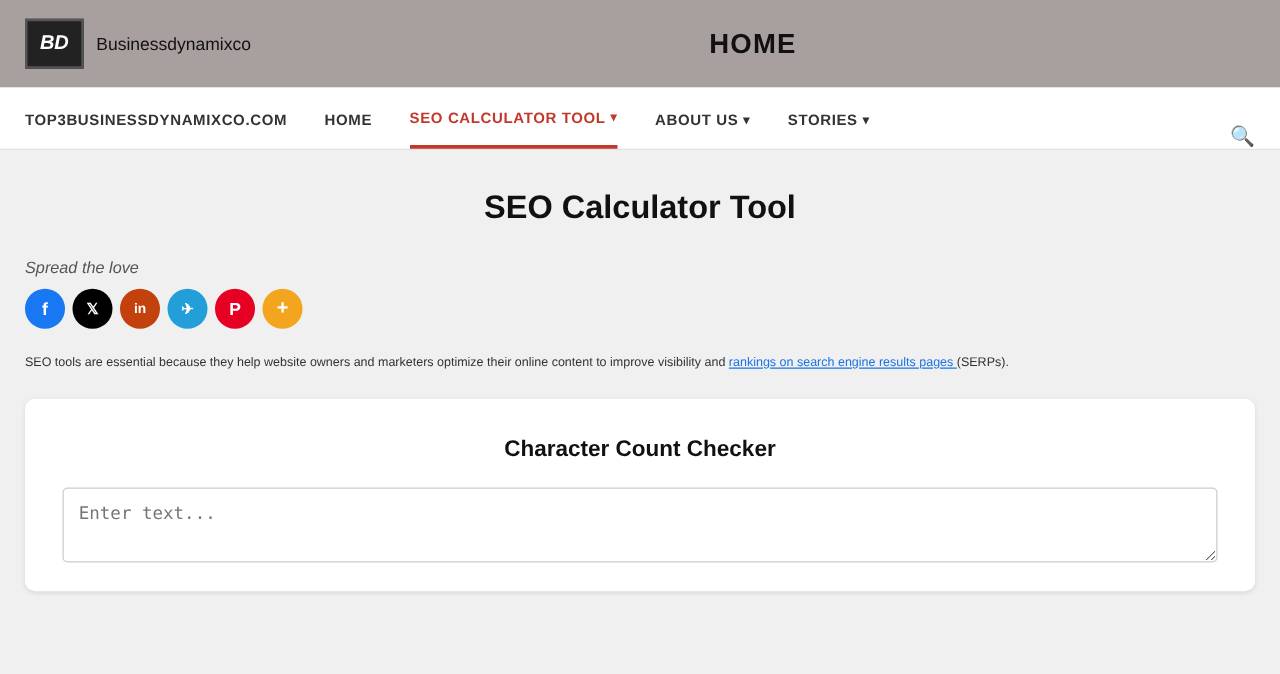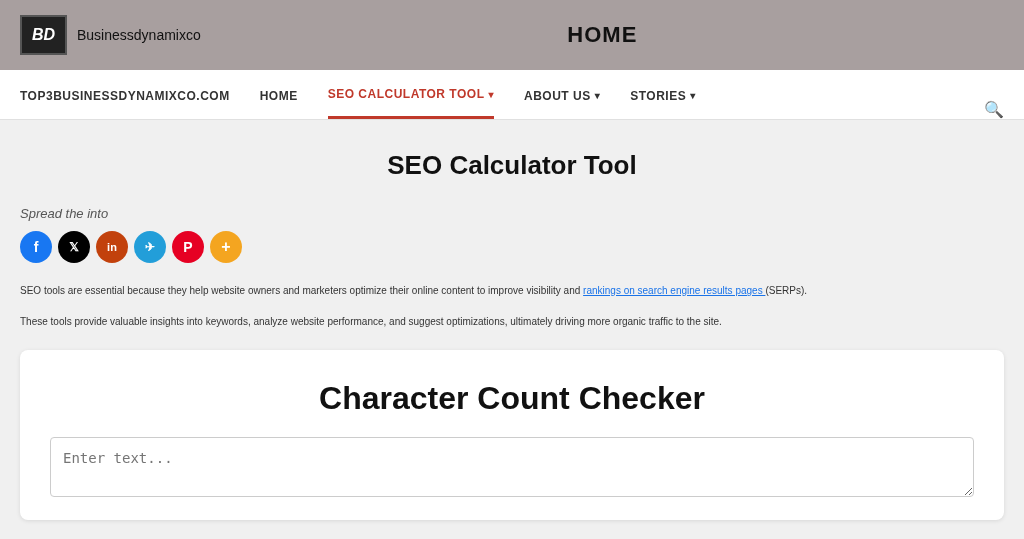--- a/index.html
+++ b/index.html
@@ -145,21 +145,21 @@
     
     .tool-card {
       background: #fff;
       border-radius: 8px;
       padding: 30px 30px 20px;
       margin-top: 20px;
       box-shadow: 0 1px 4px rgba(0,0,0,0.1);
     }
     .tool-card-title {
       text-align: center;
-      font-size: 32px;
+      font-size: 18px;
       font-weight: bold;
       color: #111;
       margin-bottom: 20px;
     }
     .tool-textarea {
       width: 100%;
       min-height: 60px;
       border: 1px solid #ccc;
       border-radius: 4px;
       padding: 12px;
@@ -198,33 +198,32 @@
       <span>STORIES</span>
       <span class="arrow-down">▾</span>
     </span>
   </div>
   <span class="nav-search">🔍</span>
 </nav>
 
 <main class="main-content">
   <h1 class="page-title">SEO Calculator Tool</h1>
 
-  <p class="spread-love">Spread the into</p>
+  <p class="spread-love">Spread the love</p>
 
   <div class="social-icons">
     <div class="social-icon social-fb">f</div>
     <div class="social-icon social-x" style="font-size:12px;">𝕏</div>
     <div class="social-icon social-li" style="font-size:11px;">in</div>
     <div class="social-icon social-tg" style="font-size:12px;">✈</div>
     <div class="social-icon social-pt" style="font-size:14px;">P</div>
     <div class="social-icon social-more" style="font-size:16px;">+</div>
   </div>
 
   <p class="description">
     <span>SEO tools are essential because they help website owners and marketers optimize their online content to improve visibility and </span><a href="#">rankings on search engine results pages </a><span>(SERPs).</span>
   </p>
-  <p class="description">These tools provide valuable insights into keywords, analyze website performance, and suggest optimizations, ultimately driving more organic traffic to the site.</p>
 
   <div class="tool-card">
     <h2 class="tool-card-title">Character Count Checker</h2>
     <textarea class="tool-textarea" placeholder="Enter text..." style=""></textarea>
   </div>
 </main>
 
 </body></html>

